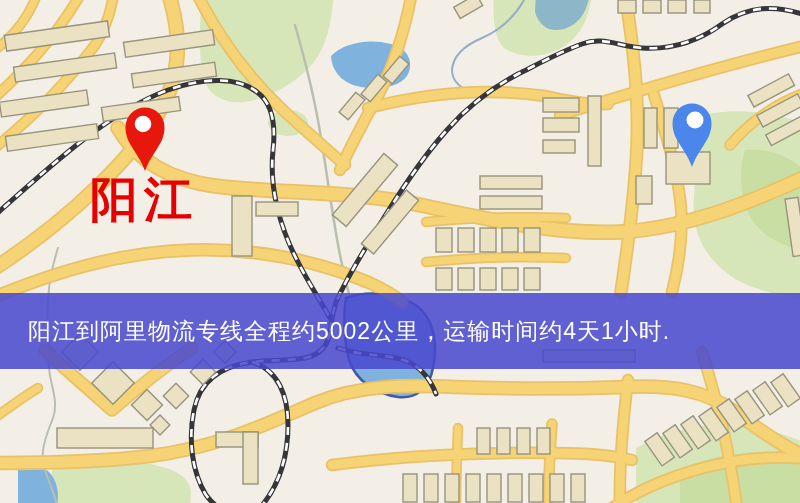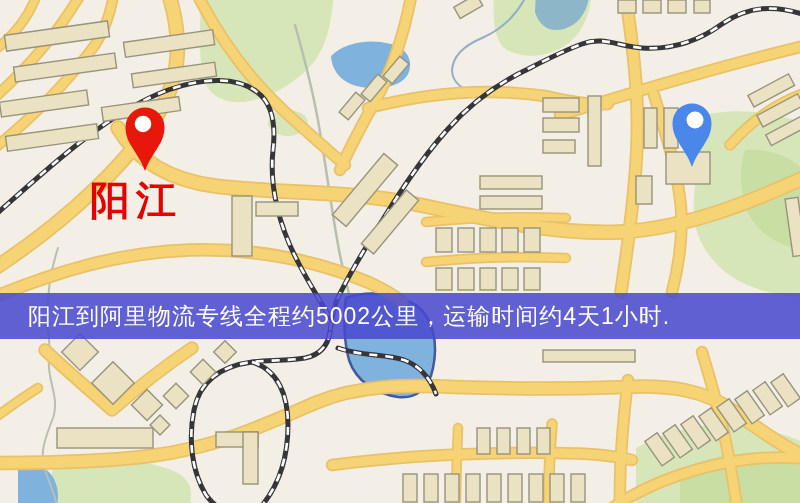--- a/index.html
+++ b/index.html
@@ -1,23 +1,23 @@
 <!DOCTYPE html>
 <html><head>
 <meta charset="utf-8">
 <style>
   html,body{margin:0;padding:0;background:#e8e8e8;}
   #stage{position:relative;width:800px;height:503px;overflow:hidden;
          font-family:"Liberation Sans","DejaVu Sans",sans-serif;background:#f3efe6;}
   #map-svg{position:absolute;left:0;top:0;width:800px;height:503px;display:block;}
-  .pin-label{position:absolute;font-size:40px;line-height:40px;white-space:nowrap;
+  .pin-label{position:absolute;font-size:48px;line-height:40px;white-space:nowrap;
              font-weight:700;letter-spacing:6px;text-shadow:0 0 1px rgba(255,255,255,.25);}
   #origin-label{left:90px;top:180px;}
   #destination-label{left:642px;top:177px;font-weight:600;letter-spacing:9px;}
-  #route-banner{position:absolute;left:0;top:293px;width:800px;height:46px;
+  #route-banner{position:absolute;left:0;top:293px;width:800px;height:76px;
                 display:flex;align-items:center;}
   #route-banner .banner-text{padding-left:28px;font-size:23px;letter-spacing:1px;font-weight:500;}
   svg *{vector-effect:none;}
 </style>
 </head>
 <body>
 
 <div id="stage">
   <svg id="map-svg" viewBox="0 0 800 503" xmlns="http://www.w3.org/2000/svg">
     <defs>

